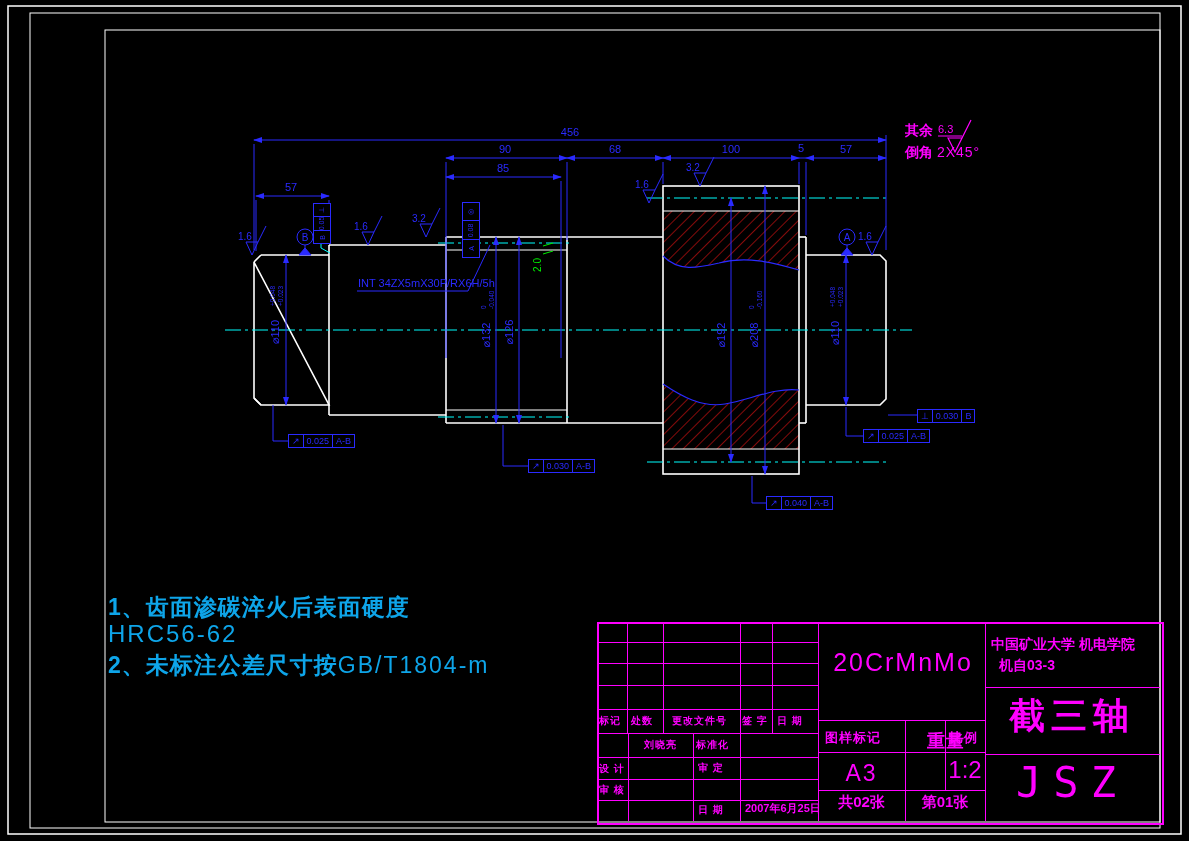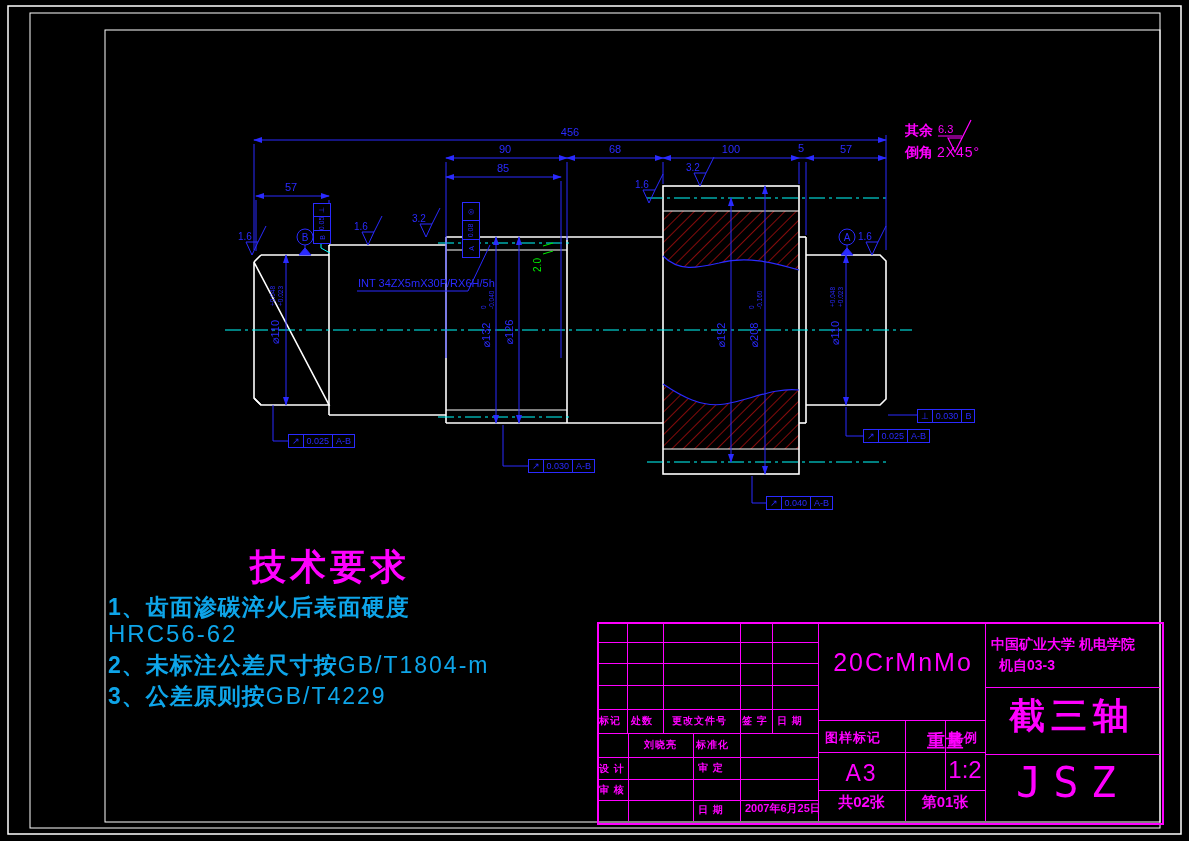--- a/index.html
+++ b/index.html
@@ -282,28 +282,24 @@
         <span>◎</span>
       </div>
     <div class="vfc" style="height:18px;">
         <span>0.08</span>
       </div>
     <div class="vfc" style="height:17px;">
         <span>A</span>
       </div>
   </div>
 
-  <div class="abs tech-title">技术要求</div>
   <div class="abs tech-line" style="left:108px;top:592px;">1、齿面渗碳淬火后表面硬度</div>
   <div class="abs tech-line tech-latin" style="left:108px;top:620px;font-size:24px;">HRC56-62</div>
   <div class="abs tech-line" style="left:108px;top:650px;">
     <span>2、未标注公差尺寸按</span><span class="tech-latin">GB/T1804-m</span>
-  </div>
-  <div class="abs tech-line" style="left:108px;top:681px;">
-    <span>3、公差原则按</span><span class="tech-latin">GB/T4229</span>
   </div>
 
   <div>
 
     <div class="abs" style="left:597px;top:622px;width:563px;height:199px;border:2px solid #ff00ff;"></div>
     <div class="ln" style="left:818px;top:622px;width:1px;height:199px;"></div>
     <div class="ln" style="left:985px;top:622px;width:1px;height:199px;"></div>
 
     <div class="ln" style="left:597px;top:642px;width:221px;height:1px;"></div>
     <div class="ln" style="left:597px;top:663px;width:221px;height:1px;"></div>

